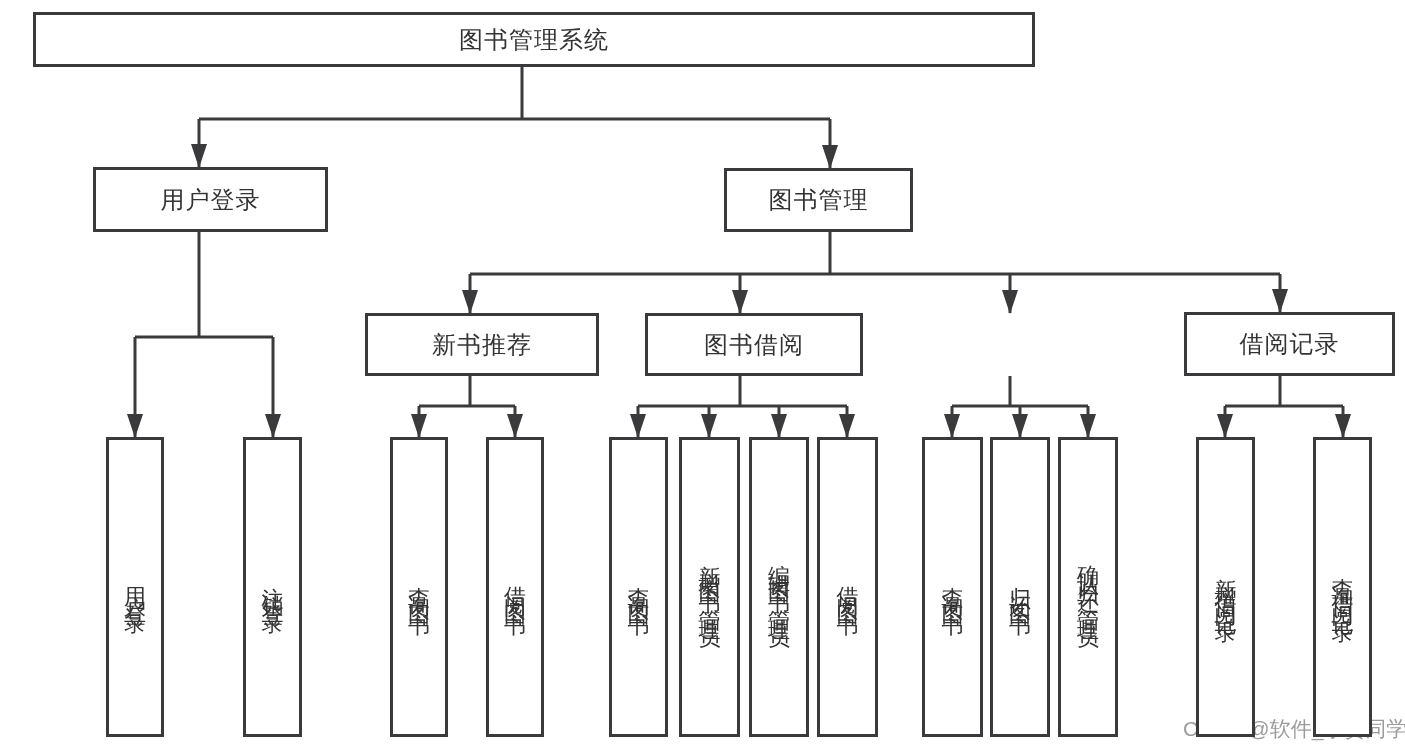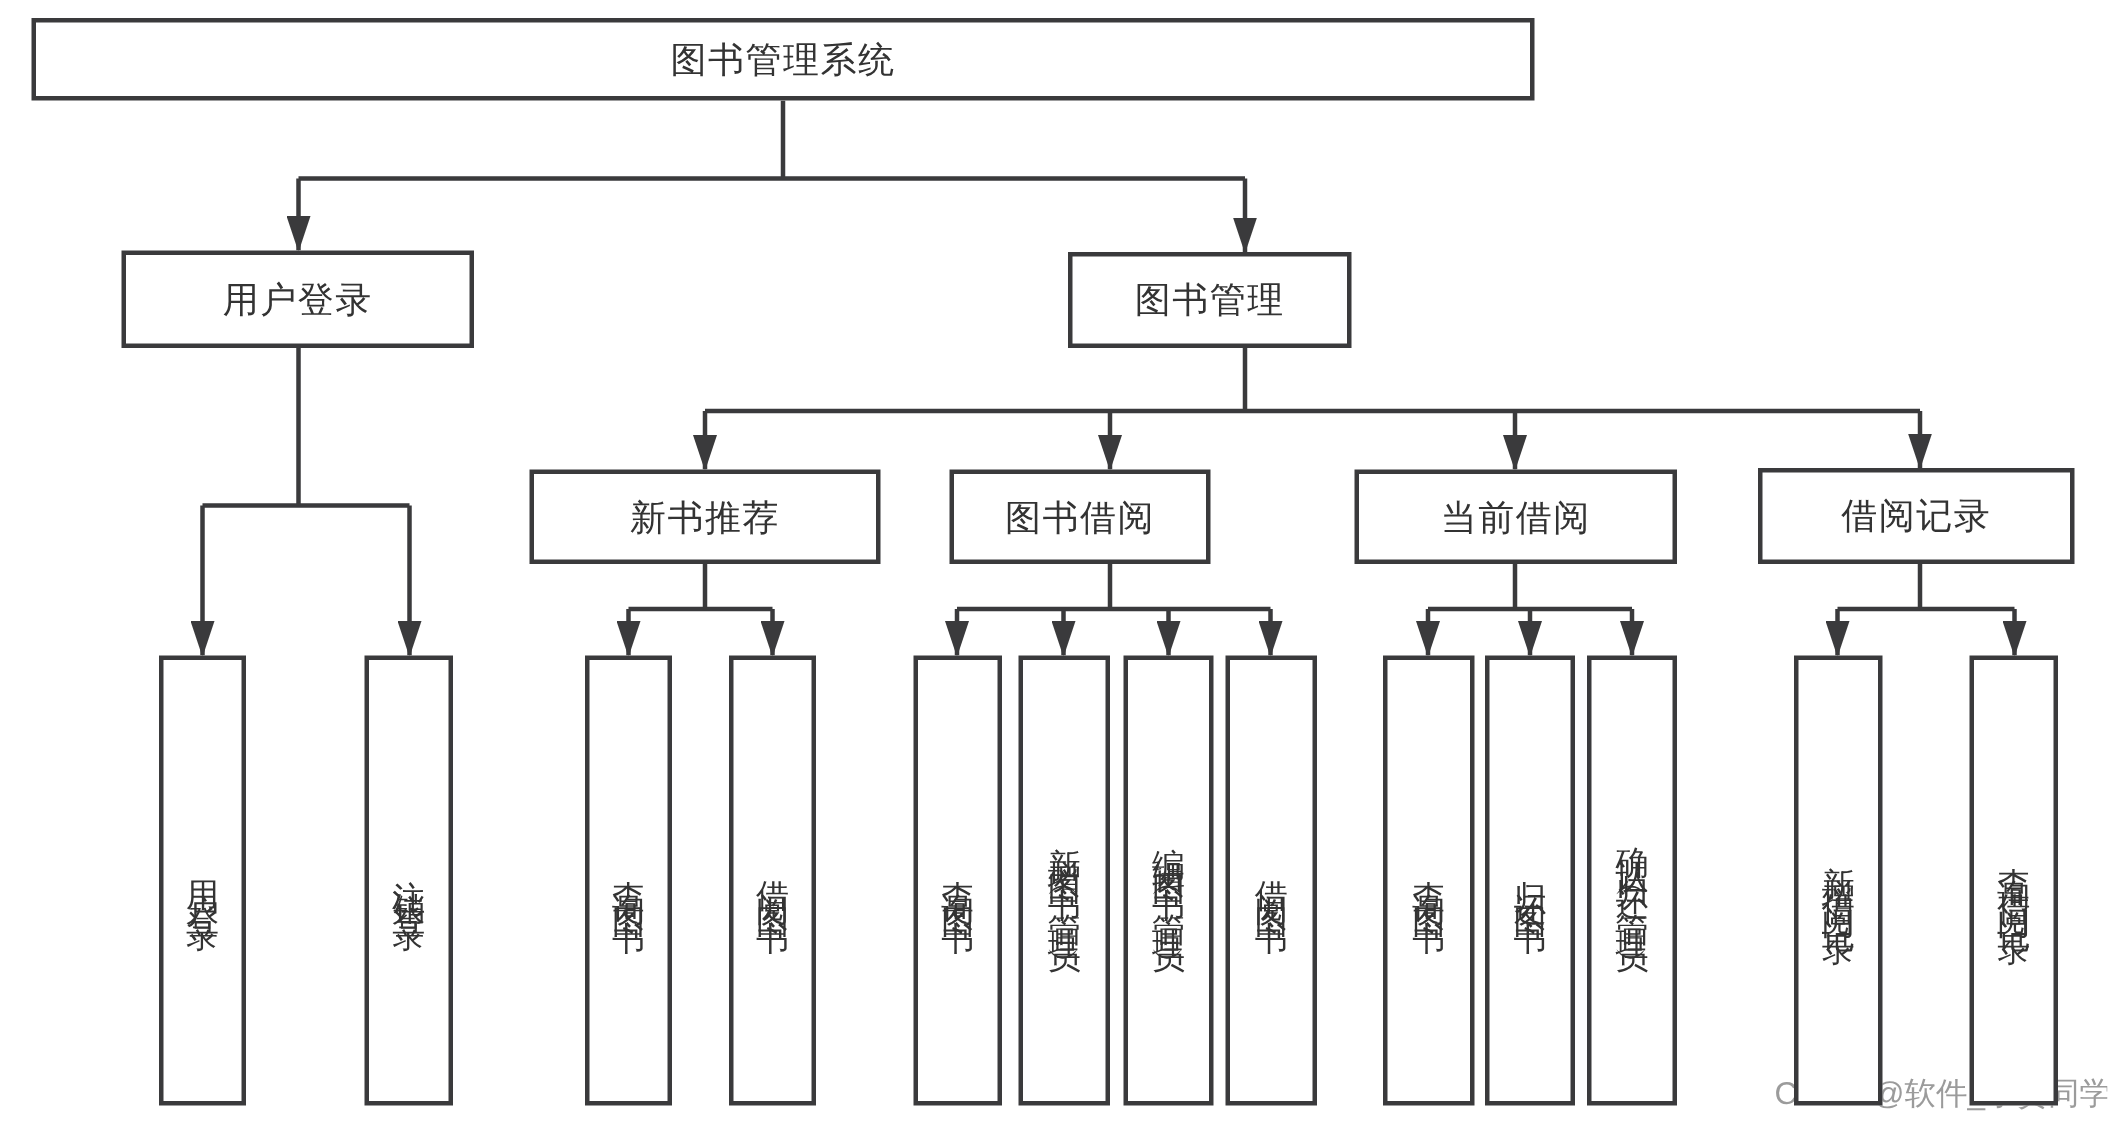--- a/index.html
+++ b/index.html
@@ -30,20 +30,21 @@
     color: #333333;
     display: flex;
     align-items: center;
     justify-content: center;
     z-index: 2;
   }
   .h-box {
     font-size: 24px;
     letter-spacing: 1px;
     white-space: nowrap;
+    margin-left: 12px;
   }
   .v-box {
     writing-mode: vertical-rl;
     text-orientation: mixed;
     font-size: 22px;
     letter-spacing: 9px;
     line-height: 1;
   }
   .watermark {
     position: absolute;
@@ -103,22 +104,21 @@
     <path d="M1225 406 V437" marker-end="url(#ah)"></path>
     <path d="M1343 406 V437" marker-end="url(#ah)"></path>
   </svg>
 
   <div class="box h-box" style="left:21px; top:12px; width:1002px; height:55px;">图书管理系统</div>
 
   <div class="box h-box" style="left:81px; top:167px; width:235px; height:65px;">用户登录</div>
   <div class="box h-box" style="left:712px; top:168px; width:189px; height:64px;">图书管理</div>
 
   <div class="box h-box" style="left:353px; top:313px; width:234px; height:63px;">新书推荐</div>
-  <div class="box h-box" style="left:633px; top:313px; width:174px; height:63px;">图书借阅</div>
-  <div class="box h-box" style="left:903px; top:313px; width:215px; height:63px;">当前借阅</div>
+  <div class="box h-box" style="left:633px; top:313px; width:218px; height:63px;">图书借阅</div>
   <div class="box h-box" style="left:1172px; top:312px; width:211px; height:64px;">借阅记录</div>
 
   <div class="box v-box" style="left:106px; top:437px; width:58px; height:300px;">用户登录</div>
   <div class="box v-box" style="left:243px; top:437px; width:59px; height:300px;">注销登录</div>
 
   <div class="box v-box" style="left:390px; top:437px; width:58px; height:300px;">查询图书</div>
   <div class="box v-box" style="left:486px; top:437px; width:58px; height:300px;">借阅图书</div>
 
   <div class="box v-box" style="left:609px; top:437px; width:59px; height:300px;">查询图书</div>
   <div class="box v-box" style="left:679px; top:437px; width:61px; height:300px;">新增图书（管理员）</div>

